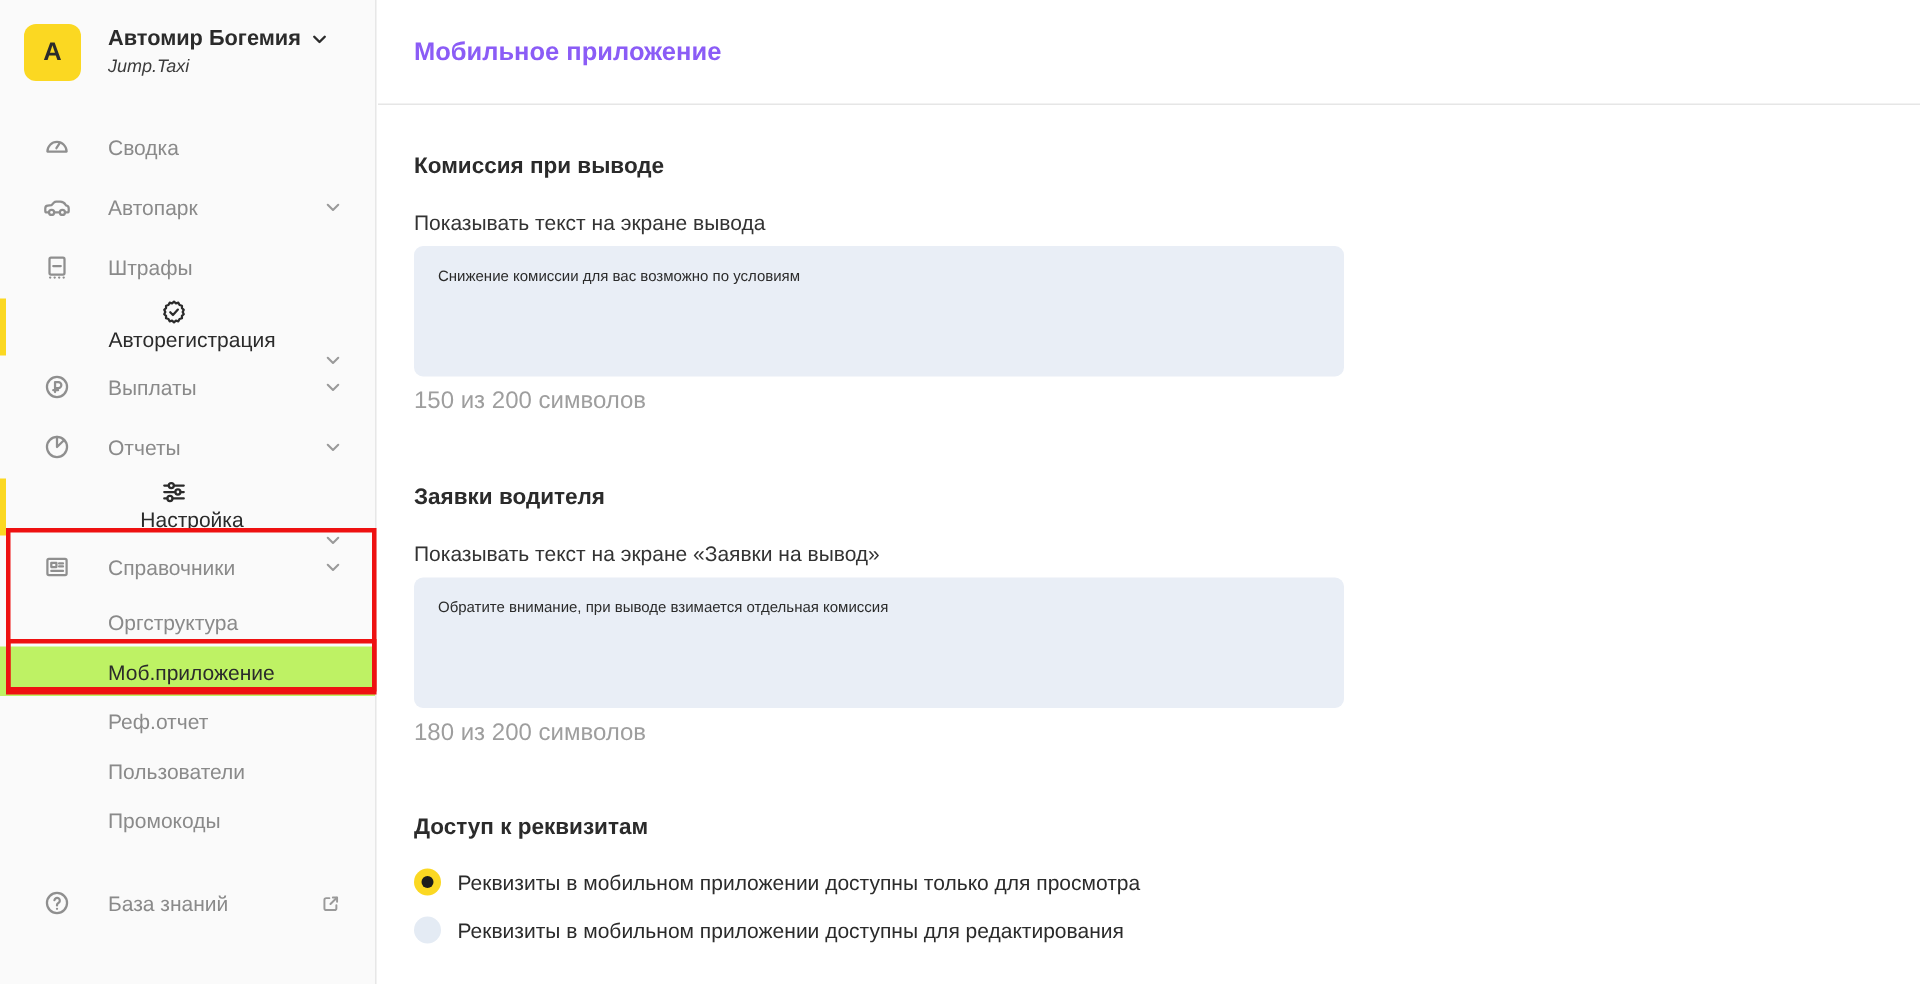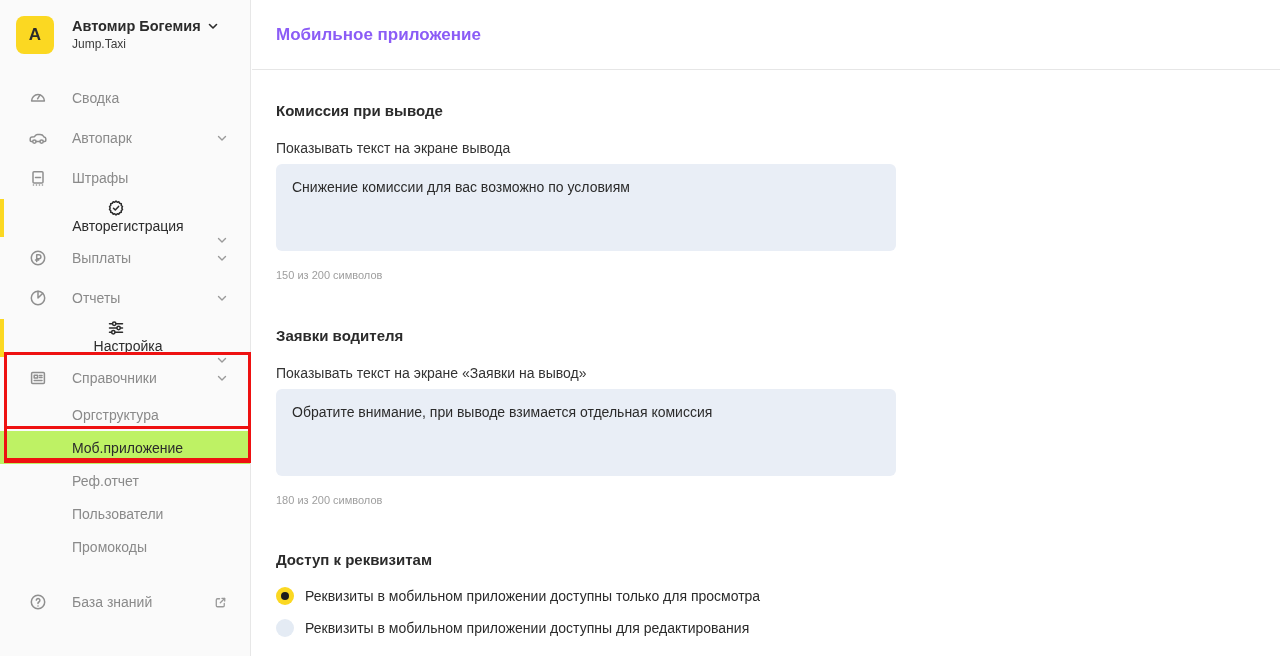--- a/index.html
+++ b/index.html
@@ -10,21 +10,21 @@
   
   .sidebar { position:absolute; left:0; top:0; width:251px; height:656px;
              background:#FAFAFA; border-right:1px solid #E7E7E7; }
   .side-header { display:flex; align-items:flex-start; padding:16px 16px 12px 16px; cursor:pointer; }
   .logo { width:38px; height:38px; border-radius:8px; background:#FBD822; color:#2b2b2b;
           font-size:17px; font-weight:700; display:flex; align-items:center; justify-content:center; flex:none; }
   .company { margin-left:18px; padding-top:2px; }
   .company-name-row { display:flex; align-items:center; }
   .company-name { font-size:14.5px; font-weight:700; color:#2b2b2b; white-space:nowrap; }
   .company-chev { margin-left:6px; color:#2b2b2b; display:flex; }
-  .company-sub { font-size:12px; color:#3c3c3c; margin-top:3px; }
+  .company-sub { font-size:12px; color:#3c3c3c; margin-top:3px;font-style:italic; }
 
   .nav { margin-top:12px; }
   .nav-item { position:relative; height:40px; display:flex; align-items:center;
               padding:0 22px 0 28px; font-size:14px; color:#8a8a8a; cursor:pointer; }
   .nav-item .icon { width:20px; height:20px; margin-right:24px; display:flex; color:#8f8f8f; flex:none; }
   .nav-item .lbl { white-space:nowrap; }
   .nav-item .chev { margin-left:auto; color:#9a9a9a; display:flex; }
   .nav-item.active { color:#2b2b2b; font-weight:400;flex-direction:column; }
   .nav-item.active .icon { color:#2b2b2b; }
   .abar { position:absolute; left:0; top:1px; width:4px; height:38px; background:#FBD822; }
@@ -46,22 +46,22 @@
   .page-title { font-size:17px; font-weight:600; color:#8b5cf6; }
 
   .content { padding:0 24px; }
   .section-heading { font-size:15px; font-weight:700; color:#2b2b2b; }
   .h-commission { margin-top:32px; }
   .h-requests { margin-top:46px; }
   .h-requisites { margin-top:45px; }
   .field-label { margin-top:21px; font-size:14px; color:#333; }
   .note-area { display:block; margin-top:8px; width:620px; height:87px; background:#E9EEF6;
                border:none; border-radius:6px; padding:15px 16px; resize:none;
-               font-family:"Liberation Sans", sans-serif; font-size:14px; color:#2b2b2b; outline:none; }
-  .counter { margin-top:18px; font-size:11px; color:#9E9E9E; }
+               font-family:"Liberation Sans", sans-serif; font-size:10px; color:#2b2b2b; outline:none; }
+  .counter { margin-top:8px; font-size:16px; color:#9E9E9E; }
 
   .radio-row { display:flex; align-items:center; gap:11px; font-size:14px; color:#2b2b2b; cursor:pointer; }
   .radio-row.first { margin-top:19px; }
   .radio-row.second { margin-top:14px; }
   .radio { width:18px; height:18px; border-radius:50%; position:relative; flex:none; }
   .radio.on { background:#FBD822; }
   .radio.on::after { content:""; position:absolute; left:5px; top:5px; width:8px; height:8px;
                      border-radius:50%; background:#1c1c1c; }
   .radio.off { background:#E4EBF4; }
 

